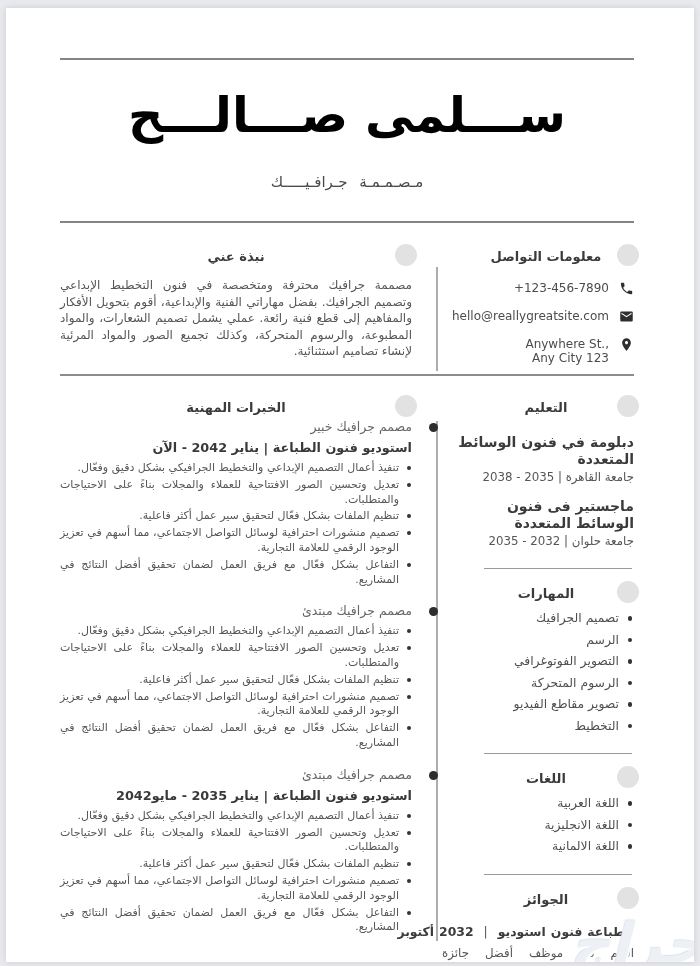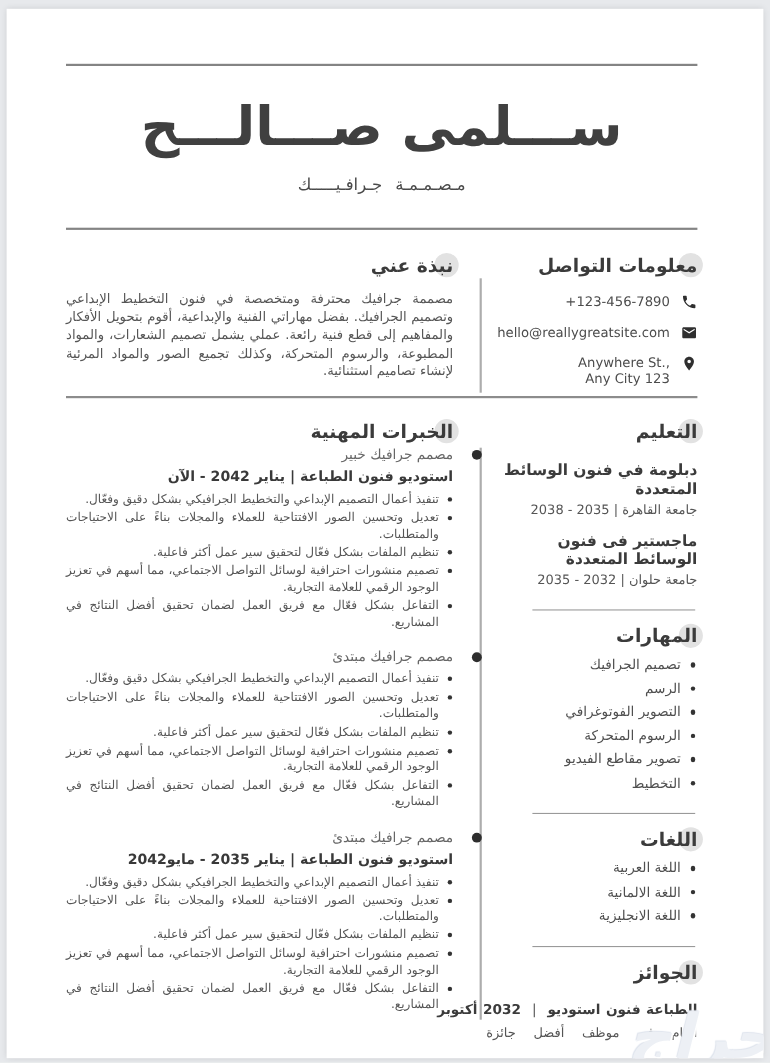--- a/index.html
+++ b/index.html
@@ -3,32 +3,32 @@
 <meta charset="utf-8">
 <style>
   html,body{margin:0;padding:0;}
   body{font-family:"DejaVu Sans",sans-serif;background:#e7e9ec;}
   .canvas{position:relative;width:700px;height:966px;background:#e7e9ec;overflow:hidden;margin:0 auto;}
   .page{position:absolute;top:8px;left:6px;right:6px;bottom:4px;background:#ffffff;
         box-shadow:0 0 6px rgba(0,0,0,.12);padding:0 60px 0 54px;box-sizing:border-box;overflow:hidden;}
   .rule{height:2px;background:#848484;}
   .rule-top{margin-top:50px;}
   .rule-2{margin-top:28px;}
-  h1.name{margin:28px 0 0;text-align:center;font-size:49px;line-height:56px;font-weight:bold;color:#404040;letter-spacing:0;}
-  .subtitle{margin-top:14px;text-align:center;font-size:15px;line-height:21px;color:#4a4a4a;word-spacing:7px;}
+  h1.name{margin:28px 0 0;text-align:center;font-size:49px;line-height:56px;font-weight:bold;color:#000000;letter-spacing:0;}
+  .subtitle{margin-top:28px;text-align:center;font-size:15px;line-height:21px;color:#4a4a4a;word-spacing:7px;}
   .content-wrap{position:relative;}
   .vline{position:absolute;right:196px;width:2px;background:#adadad;}
   .v1{top:22px;height:104px;}
   .v2{top:176px;height:520px;}
   .row{display:grid;grid-template-columns:176px 352px;column-gap:42px;justify-content:space-between;}
   .row1{margin-top:22px;}
   .row2{margin-top:20px;}
   .full-divider{height:2px;background:#8c8c8c;margin-top:9px;}
   
-  .sec-title{position:relative;margin:0;font-size:17px;line-height:23px;font-weight:bold;color:#3b3b3b;}
+  .sec-title{position:relative;margin:0;font-size:13px;line-height:23px;font-weight:bold;color:#3b3b3b;text-align:center;}
   .sec-title .circ{position:absolute;right:-5px;top:-1px;width:22px;height:22px;border-radius:50%;background:#e2e2e2;}
   .sec-title .t{position:relative;}
   
   .c-row{display:flex;align-items:flex-start;gap:10px;margin-top:13px;margin-left:47px;}
   .c-row svg{flex:0 0 auto;}
   .c-text{font-size:12px;color:#4c4c4c;}
   
   .about-p{margin:9px 0 0;font-size:12px;line-height:16.5px;color:#565656;text-align:justify;}
   
   .job{margin-top:0;}
@@ -152,22 +152,22 @@
           </ul>
 
           <div class="sdiv"></div>
 
           <h2 class="sec-title m-title">
             <span class="circ"></span>
             <span class="t">اللغات</span>
           </h2>
           <ul class="slist">
             <li>اللغة العربية</li>
+            <li>اللغة الانجليزية</li>
             <li>اللغة الالمانية</li>
-            <li>اللغة الانجليزية</li>
           </ul>
 
           <div class="sdiv"></div>
 
           <h2 class="sec-title m-title">
             <span class="circ"></span>
             <span class="t">الجوائز</span>
           </h2>
           <div class="aw1">
             <span>أكتوبر</span>

